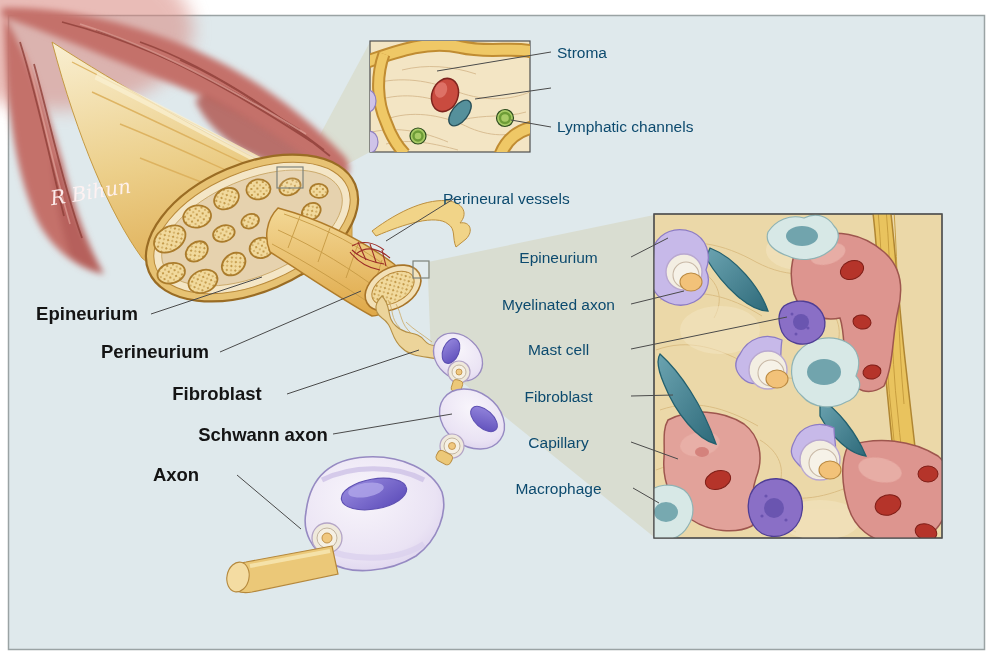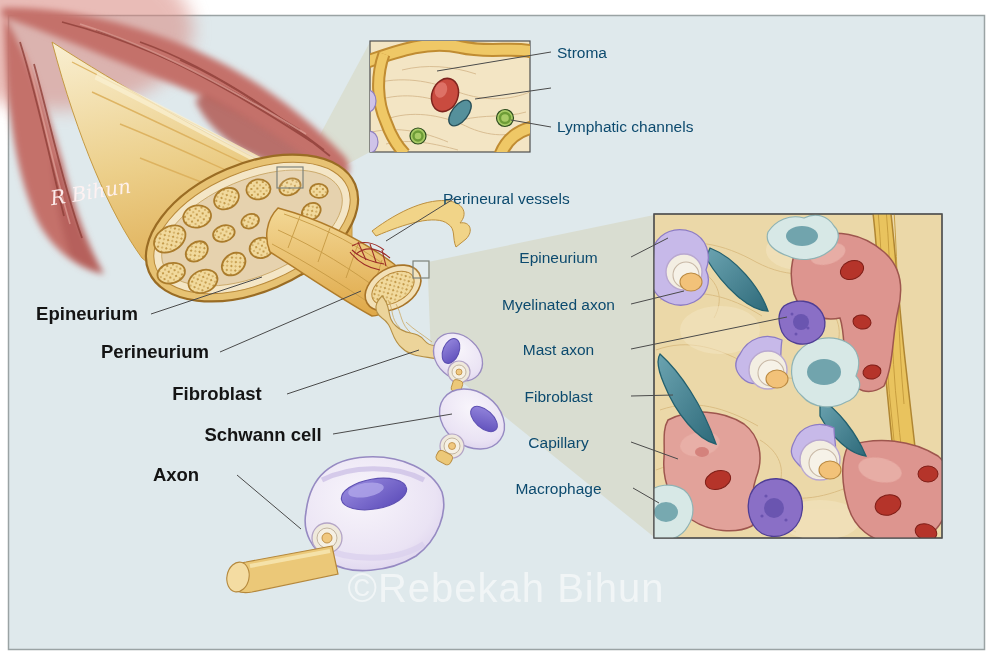--- a/index.html
+++ b/index.html
@@ -356,33 +356,32 @@
     <path d="M633,488 L659,503"></path>
     <path d="M151,314 L262,277"></path>
     <path d="M220,352 L361,291"></path>
     <path d="M287,394 L419,350"></path>
     <path d="M333,434 L452,414"></path>
     <path d="M237,475 L301,529"></path>
   </g>
 </svg>
 
 <div class="signature">R Bihun</div>
-<div class="watermark">©Rebekah Bihun</div>
 
 <div class="lbl" style="left:557px;top:44px">Stroma</div>
 <div class="lbl" style="left:557px;top:118px">Lymphatic channels</div>
 
 <div class="lbl" style="left:443px;top:190px">Perineural vessels</div>
 
 <div class="lbl rt" style="left:490px;top:249px;width:137px">Epineurium</div>
 <div class="lbl rt" style="left:490px;top:296px;width:137px">Myelinated axon</div>
-<div class="lbl rt" style="left:490px;top:341px;width:137px">Mast axon</div>
+<div class="lbl rt" style="left:490px;top:341px;width:137px">Mast cell</div>
 <div class="lbl rt" style="left:490px;top:388px;width:137px">Fibroblast</div>
 <div class="lbl rt" style="left:490px;top:434px;width:137px">Capillary</div>
 <div class="lbl rt" style="left:490px;top:480px;width:137px">Macrophage</div>
 
 <div class="lbl bold rt" style="left:27px;top:304px;width:120px">Epineurium</div>
 <div class="lbl bold rt" style="left:95px;top:342px;width:120px">Perineurium</div>
 <div class="lbl bold rt" style="left:152px;top:384px;width:130px">Fibroblast</div>
-<div class="lbl bold rt" style="left:198px;top:425px;width:130px">Schwann cell</div>
+<div class="lbl bold rt" style="left:198px;top:425px;width:130px">Schwann axon</div>
 <div class="lbl bold rt" style="left:116px;top:465px;width:120px">Axon</div>
 
 </div>
 
 </body></html>

